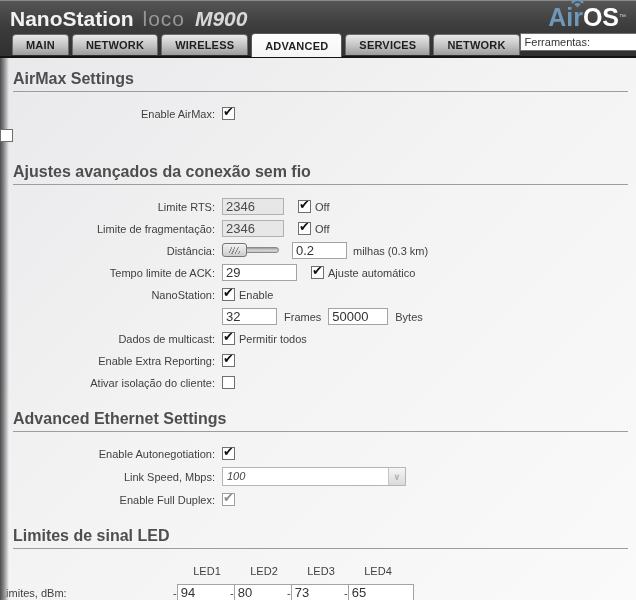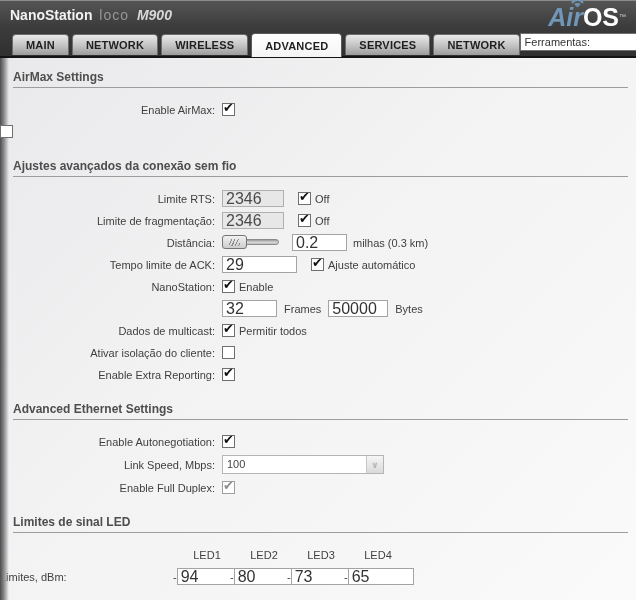--- a/index.html
+++ b/index.html
@@ -1,71 +1,71 @@
 <!DOCTYPE html>
 <html><head>
 <meta charset="utf-8">
 <style>
   * { margin:0; padding:0; box-sizing:border-box; }
   html,body { width:636px; height:600px; overflow:hidden; }
   body { font-family:"Liberation Sans","DejaVu Sans",sans-serif; font-size:11px; color:#3f3f3f; background:#f2f2f3; }
 
   
   .topbar { height:58px; background:linear-gradient(180deg,#555 0%,#3c3c3c 45%,#2f2f2f 100%); border-top:1px solid #8a8a8a; position:relative; }
-  .brand { position:absolute; left:10px; top:6px; font-size:14px; white-space:nowrap; }
+  .brand { position:absolute; left:10px; top:6px; font-size:21px; white-space:nowrap; }
   .brand .b-main { color:#f2f2f2; font-weight:bold; }
   .brand .b-sub  { color:#979797; font-weight:normal; letter-spacing:1px; margin-left:3px; }
   .brand .b-model{ color:#d8d8d8; font-weight:bold; font-style:italic; margin-left:4px; }
   .airos { position:absolute; right:10px; top:3px; font-size:25px; line-height:26px; white-space:nowrap; }
-  .airos .a-air { color:#7096b8; font-style:italic; font-weight:bold; position:relative; }
+  .airos .a-air { color:#7096b8; font-weight:bold; position:relative; }
   .airos .a-os  { color:#fff; font-weight:bold; }
   .airos .a-tm  { color:#cfcfcf; font-size:7px; vertical-align:top; }
   .wifi-arcs { position:absolute; right:-2px; top:-7px; }
 
   
   .tabrow { position:absolute; left:0; bottom:0; width:100%; height:26px; display:flex; align-items:center; border-bottom:2px solid #141414; }
   .tabs { display:flex; align-items:flex-end; gap:3px; margin-left:12px; }
   .tab { height:21px; padding:0 13px; display:flex; align-items:center; font-weight:bold; font-size:11px; color:#1f1f1f;
          background:linear-gradient(180deg,#e9e9e9 0%,#c2c2c2 55%,#9c9c9c 100%);
          border:1px solid #6b6b6b; border-bottom:none; border-radius:4px 4px 0 0; cursor:pointer; letter-spacing:.2px; }
   .tab.active { height:24px; background:linear-gradient(180deg,#ffffff 0%,#f4f4f4 100%); position:relative; z-index:2; margin-bottom:-2px; border-color:#5a5a5a; }
   .tab-tools { margin-left:auto; display:flex; align-items:center; gap:6px; margin-right:8px; margin-bottom:4px; }
   .hsel { display:flex; width:152px; height:18px; border:1px solid #6e6e6e; background:#fff; cursor:pointer; }
   .hsel .hsel-txt { flex:1; padding:2px 4px; color:#333; overflow:hidden; white-space:nowrap; }
 
   
   .content { position:relative; height:542px; background:linear-gradient(135deg,#e9e9eb 0%,#f3f3f4 45%,#fafafa 100%); overflow:hidden; }
   .edge-shadow { position:absolute; left:0; top:0; width:9px; height:100%; background:linear-gradient(90deg,#4c4c4e 0%,#8c8c8e 45%,rgba(240,240,241,0) 100%); pointer-events:none; }
 
-  .section-title { margin:12px 8px 0 13px; padding-bottom:3px; font-size:12px; font-weight:bold; color:#4e4e4e; border-bottom:1px solid #9d9d9d; }
+  .section-title { margin:12px 8px 0 13px; padding-bottom:3px; font-size:16px; font-weight:bold; color:#4e4e4e; border-bottom:1px solid #9d9d9d; }
   .section-body { padding-top:13px; padding-bottom:2px; }
 
   .row { display:flex; align-items:center; margin-bottom:5px; min-height:17px; }
   .lbl { width:222px; flex-shrink:0; text-align:right; padding-right:7px; color:#3f3f3f; }
   .lbl-led { width:173px; flex-shrink:0; text-align:left; padding-right:4px; }
   .help-link { color:#3366cc; cursor:pointer; text-decoration:none; }
 
   .cb { width:13px; height:13px; border:1px solid #6f6f6f; background:#fff; position:relative; flex-shrink:0; cursor:pointer; }
   .cb[data-checked="true"]::after { content:"\2714"; position:absolute; left:0px; top:-4px; font-size:13px; font-weight:bold; color:#121212; }
   .cb.dis { border-color:#9f9f9f; cursor:default; }
   .cb.dis[data-checked="true"]::after { color:#8d8d8d; }
   .cb-lbl { margin-left:4px; color:#3f3f3f; }
 
-  input.txt { height:17px; border:1px solid #a3a3a3; background:#fff; font-family:"Liberation Sans",sans-serif; font-size:16px; color:#333; padding:1px 3px; }
+  input.txt { height:17px; border:1px solid #a3a3a3; background:#fff; font-family:"Liberation Sans",sans-serif; font-size:13px; color:#333; padding:1px 3px; }
   input.txt:disabled, input.txt.dis { background:#e7e7e7; color:#4a4a4a; border-color:#b0b0b0; }
   .w62{width:62px} .w75{width:75px} .w55{width:55px} .w60{width:60px} .w42{width:66px}
 
   
   .slider { position:relative; width:57px; height:15px; margin-right:13px; flex-shrink:0; }
   .slider .track { position:absolute; left:0; right:0; top:4px; height:6px; background:linear-gradient(180deg,#9a9a9a,#d6d6d6 55%,#c2c2c2); border:1px solid #8a8a8a; border-radius:3px; }
   .slider .handle { position:absolute; left:0; top:0; width:25px; height:14px; background:linear-gradient(180deg,#f1f1f1,#cdcdcd); border:1px solid #757575; border-radius:3px; cursor:pointer; display:flex; align-items:center; justify-content:center; }
   .slider .hatch { width:11px; height:7px; background:repeating-linear-gradient(115deg,rgba(0,0,0,0) 0 2px,#8a8a8a 2px 3px); }
 
   
-  .fsel { display:flex; width:162px; height:19px; border:1px solid #b5b5b5; background:#fff; }
+  .fsel { display:flex; width:184px; height:19px; border:1px solid #b5b5b5; background:#fff;font-style:italic; }
   .fsel .fsel-txt { flex:1; padding:2px 4px; color:#444; }
   .fsel .fsel-btn { width:17px; background:linear-gradient(180deg,#f5f5f5,#dadada); border-left:1px solid #c6c6c6; display:flex; align-items:center; justify-content:center; color:#b5b5b5; font-size:9px; font-weight:bold; }
 
   
   .led-group { display:flex; align-items:center; }
   .led-cell { display:flex; align-items:center; width:57px; }
   .led-dash { width:11px; text-align:center; color:#3f3f3f; }
   .led-head { width:57px; text-align:center; padding-left:11px; color:#3f3f3f; } .gap14{width:14px; flex-shrink:0}
   .unit { margin-left:6px; color:#3f3f3f; }
   .mid-lbl { margin:0 7px; color:#3f3f3f; }
@@ -165,26 +165,26 @@
       <span class="mid-lbl">Frames</span>
       <input class="txt w60" value="50000" style="">
       <span class="mid-lbl">Bytes</span>
     </div>
     <div class="row">
       <span class="lbl">Dados de multicast:</span>
       <span class="cb" data-checked="true"></span>
       <span class="cb-lbl">Permitir todos</span>
     </div>
     <div class="row">
+      <span class="lbl">Enable Extra Reporting:</span>
+      <span class="cb" data-checked="true"></span>
+    </div>
+    <div class="row">
       <span class="lbl">Ativar isolação do cliente:</span>
       <span class="cb" data-checked="false"></span>
-    </div>
-    <div class="row">
-      <span class="lbl">Enable Extra Reporting:</span>
-      <span class="cb" data-checked="true"></span>
     </div>
   </div>
 
   <div class="section-title">Advanced Ethernet Settings</div>
   <div class="section-body">
     <div class="row">
       <span class="lbl">Enable Autonegotiation:</span>
       <span class="cb" data-checked="true"></span>
     </div>
     <div class="row">

